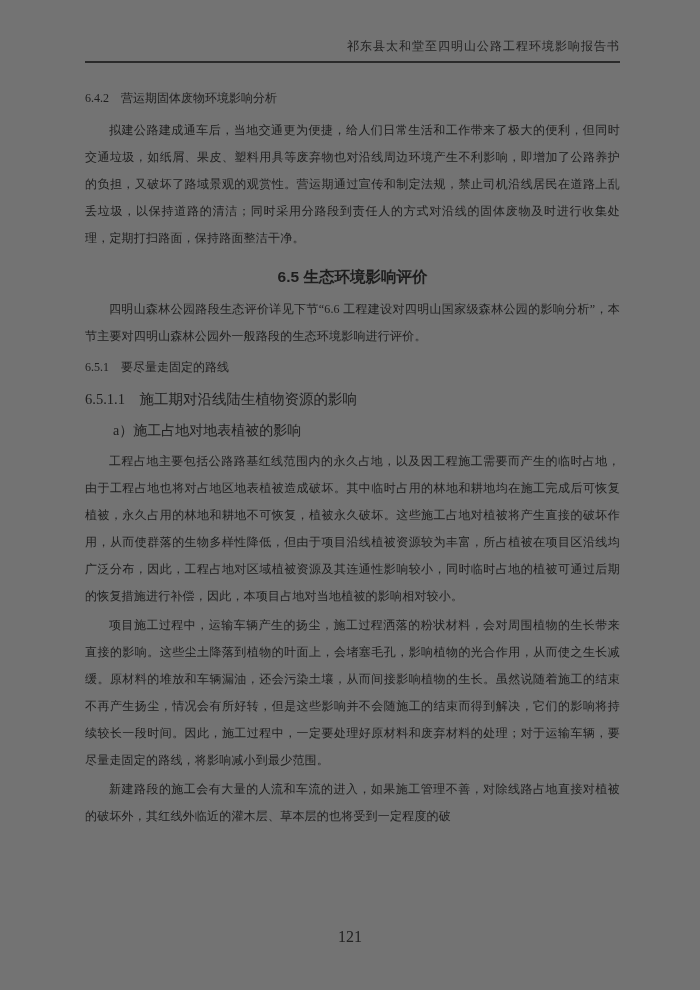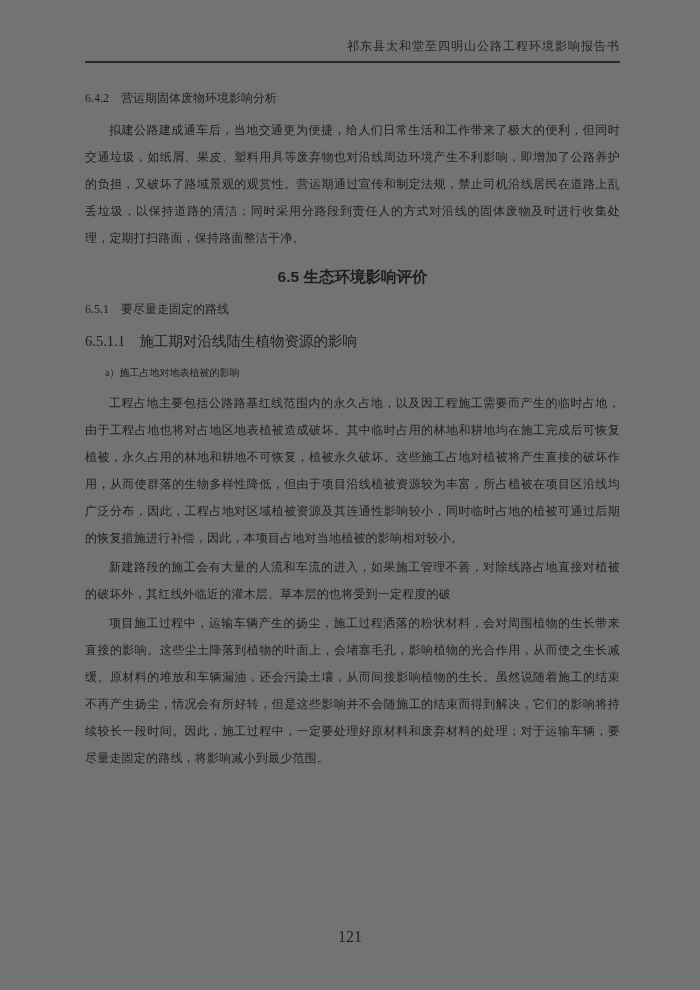--- a/index.html
+++ b/index.html
@@ -43,21 +43,21 @@
     line-height: 26px;
     margin: 4px 0 6px 0;
   }
   .h4 {
     font-size: 14.5px;
     font-weight: 400;
     line-height: 26px;
     margin: 4px 0 6px 0;
   }
   .sub {
-    font-size: 10px;
+    font-size: 14px;
     line-height: 26px;
     text-indent: 2em;
     margin: 2px 0 4px 0;
   }
   .body-para {
     font-size: 12px;
     line-height: 27px;
     text-align: justify;
     text-justify: inter-ideograph;
     text-indent: 2em;
@@ -84,31 +84,32 @@
   </div>
 
   <div class="content">
 
     <div class="h3">6.4.2　营运期固体废物环境影响分析</div>
 
     <p class="body-para">拟建公路建成通车后，当地交通更为便捷，给人们日常生活和工作带来了极大的便利，但同时交通垃圾，如纸屑、果皮、塑料用具等废弃物也对沿线周边环境产生不利影响，即增加了公路养护的负担，又破坏了路域景观的观赏性。营运期通过宣传和制定法规，禁止司机沿线居民在道路上乱丢垃圾，以保持道路的清洁；同时采用分路段到责任人的方式对沿线的固体废物及时进行收集处理，定期打扫路面，保持路面整洁干净。</p>
 
     <div class="h2">6.5 生态环境影响评价</div>
 
+    <p class="body-para">四明山森林公园路段生态评价详见下节“6.6 工程建设对四明山国家级森林公园的影响分析”，本节主要对四明山森林公园外一般路段的生态环境影响进行评价。</p>
 
     <div class="h3">6.5.1　要尽量走固定的路线</div>
 
     <div class="h4">6.5.1.1　施工期对沿线陆生植物资源的影响</div>
 
     <div class="sub">a）施工占地对地表植被的影响</div>
 
     <p class="body-para">工程占地主要包括公路路基红线范围内的永久占地，以及因工程施工需要而产生的临时占地，由于工程占地也将对占地区地表植被造成破坏。其中临时占用的林地和耕地均在施工完成后可恢复植被，永久占用的林地和耕地不可恢复，植被永久破坏。这些施工占地对植被将产生直接的破坏作用，从而使群落的生物多样性降低，但由于项目沿线植被资源较为丰富，所占植被在项目区沿线均广泛分布，因此，工程占地对区域植被资源及其连通性影响较小，同时临时占地的植被可通过后期的恢复措施进行补偿，因此，本项目占地对当地植被的影响相对较小。</p>
 
 
+    <p class="body-para">项目施工过程中，运输车辆产生的扬尘，施工过程洒落的粉状材料，会对周围植物的生长带来直接的影响。这些尘土降落到植物的叶面上，会堵塞毛孔，影响植物的光合作用，从而使之生长减缓。原材料的堆放和车辆漏油，还会污染土壤，从而间接影响植物的生长。虽然说随着施工的结束不再产生扬尘，情况会有所好转，但是这些影响并不会随施工的结束而得到解决，它们的影响将持续较长一段时间。因此，施工过程中，一定要处理好原材料和废弃材料的处理；对于运输车辆，要尽量走固定的路线，将影响减小到最少范围。</p>
+
     <p class="body-para">新建路段的施工会有大量的人流和车流的进入，如果施工管理不善，对除线路占地直接对植被的破坏外，其红线外临近的灌木层、草本层的也将受到一定程度的破</p>
-
-    <p class="body-para">项目施工过程中，运输车辆产生的扬尘，施工过程洒落的粉状材料，会对周围植物的生长带来直接的影响。这些尘土降落到植物的叶面上，会堵塞毛孔，影响植物的光合作用，从而使之生长减缓。原材料的堆放和车辆漏油，还会污染土壤，从而间接影响植物的生长。虽然说随着施工的结束不再产生扬尘，情况会有所好转，但是这些影响并不会随施工的结束而得到解决，它们的影响将持续较长一段时间。因此，施工过程中，一定要处理好原材料和废弃材料的处理；对于运输车辆，要尽量走固定的路线，将影响减小到最少范围。</p>
 
   </div>
 
   <div class="page-number">121</div>
 
 </div>
 
 </body></html>

